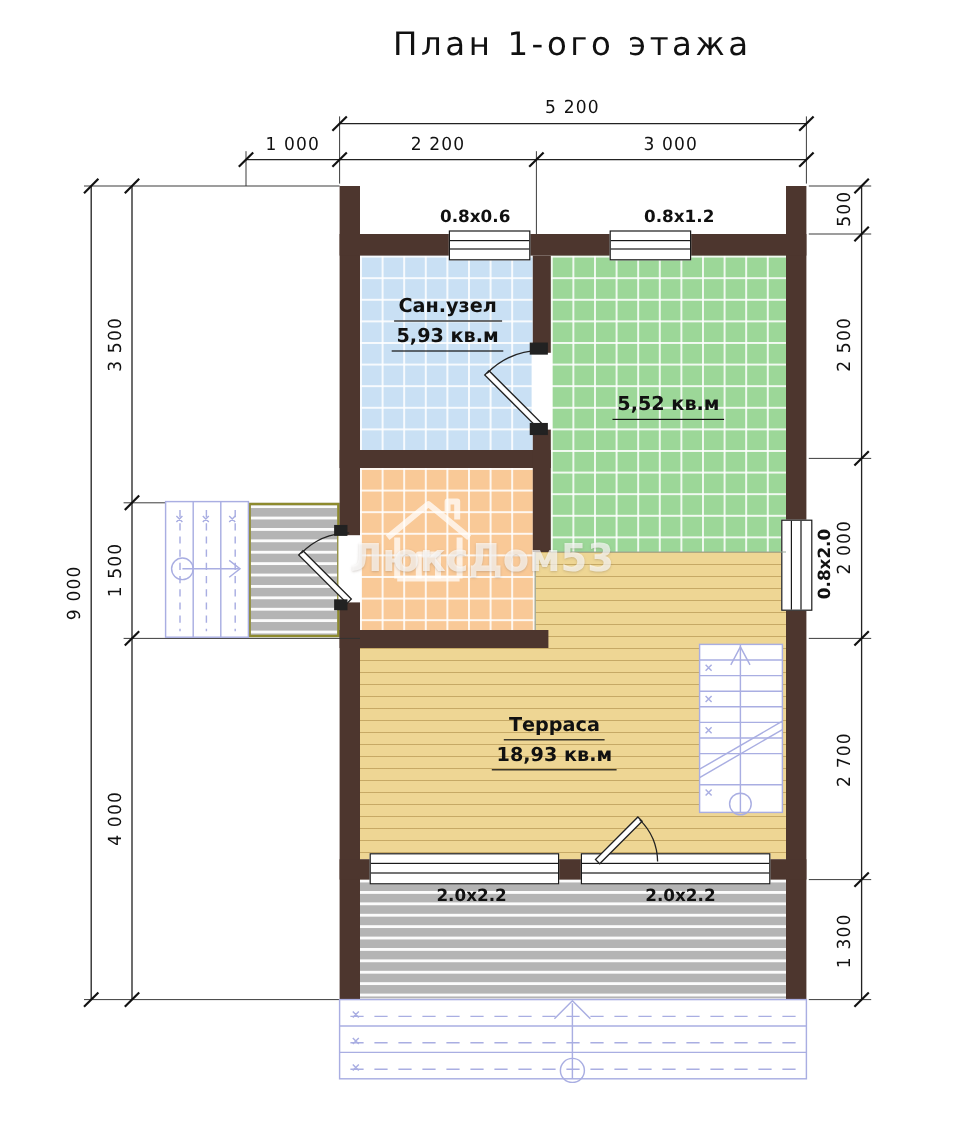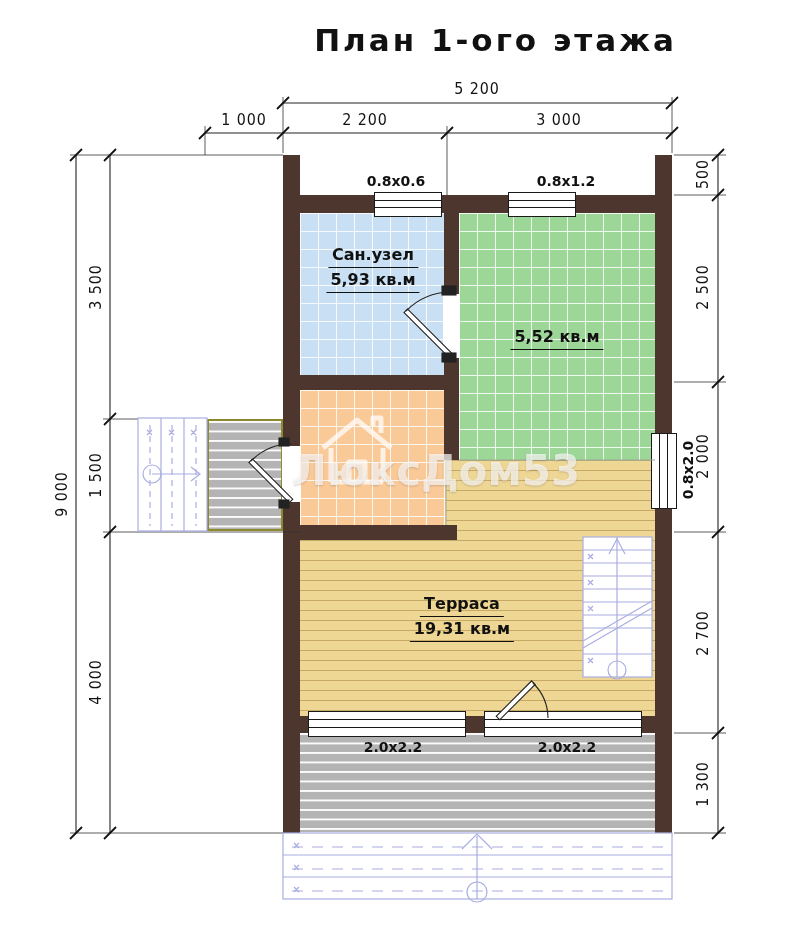--- a/index.html
+++ b/index.html
@@ -20,30 +20,30 @@
   .floor-gray{background-color:#b4b4b4;
       background-image:linear-gradient(to bottom, rgba(255,255,255,.95) 2px, transparent 2px);
       background-size:100% 9.5px;}
   .wall{background:#4d362e;}
   
   .win{background:#fff;border:1.6px solid #1a1a1a;box-sizing:border-box;}
   .win .ln{position:absolute;background:#1a1a1a;}
   .win.h .ln{left:0;right:0;height:1px;}
   .win.v .ln{top:0;bottom:0;width:1px;}
   
-  .title{font-size:31px;font-weight:bold;letter-spacing:3px;text-align:right;white-space:nowrap;}
+  .title{font-size:27px;font-weight:normal;letter-spacing:3px;text-align:center;white-space:nowrap;}
   .room-label{text-align:center;font-weight:bold;font-size:16px;line-height:1.45;white-space:nowrap;transform:translateX(-50%);}
   .room-label span{display:inline-block;border-bottom:1.6px solid #111;padding:0 4px 1px 4px;}
   .dim{font-size:15px;letter-spacing:1px;white-space:nowrap;transform:translate(-50%,-50%) scaleX(.95);}
   .dim.v{transform:translate(-50%,-50%) rotate(-90deg) scaleX(.95);}
   .winlab{font-size:14px;font-weight:bold;white-space:nowrap;transform:translate(-50%,-50%);}
   .winlab.v{transform:translate(-50%,-50%) rotate(-90deg);}
   
   .wm{pointer-events:none;}
-  .wm-brand{font-size:42px;font-weight:bold;color:rgba(255,255,255,.68);
+  .wm-brand{font-size:32px;font-weight:bold;color:rgba(255,255,255,.68);
             text-shadow:0 1px 2px rgba(110,95,80,.28);white-space:nowrap;}
   .wm-sub{font-size:19px;letter-spacing:3px;color:rgba(252,248,240,.82);
           text-shadow:0 0 2px rgba(120,110,95,.35);white-space:nowrap;}
   svg{display:block;}
   .overlay{pointer-events:none;}
 </style>
 </head>
 <body>
 
 <div id="canvas">
@@ -215,21 +215,21 @@
   <div class="abs room-label" style="left:373px;top:243px;">
     <span>Сан.узел</span><br>
     <span>5,93 кв.м</span>
   </div>
   <div class="abs room-label" style="left:557px;top:302px;">
     <br>
     <span>5,52 кв.м</span>
   </div>
   <div class="abs room-label" style="left:462px;top:592px;">
     <span>Терраса</span><br>
-    <span>19,31 кв.м</span>
+    <span>18,93 кв.м</span>
   </div>
 
   <div class="abs winlab" style="left:396px;top:181px;">0.8x0.6</div>
   <div class="abs winlab" style="left:566px;top:181px;">0.8x1.2</div>
   <div class="abs winlab v" style="left:688px;top:470px;">0.8x2.0</div>
   <div class="abs winlab" style="left:393px;top:747px;">2.0x2.2</div>
   <div class="abs winlab" style="left:567px;top:747px;">2.0x2.2</div>
 
   <div class="abs dim" style="left:477px;top:89px;">5 200</div>
   <div class="abs dim" style="left:244px;top:120px;">1 000</div>

